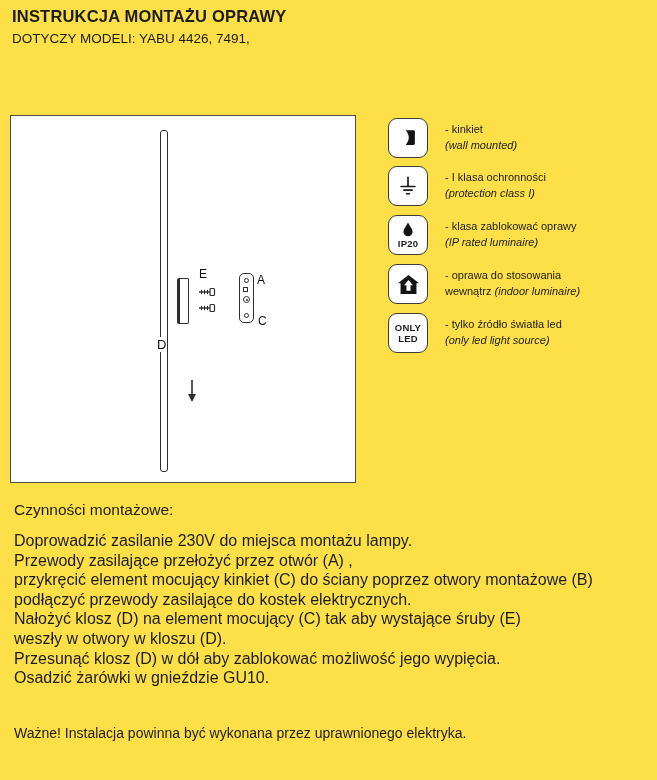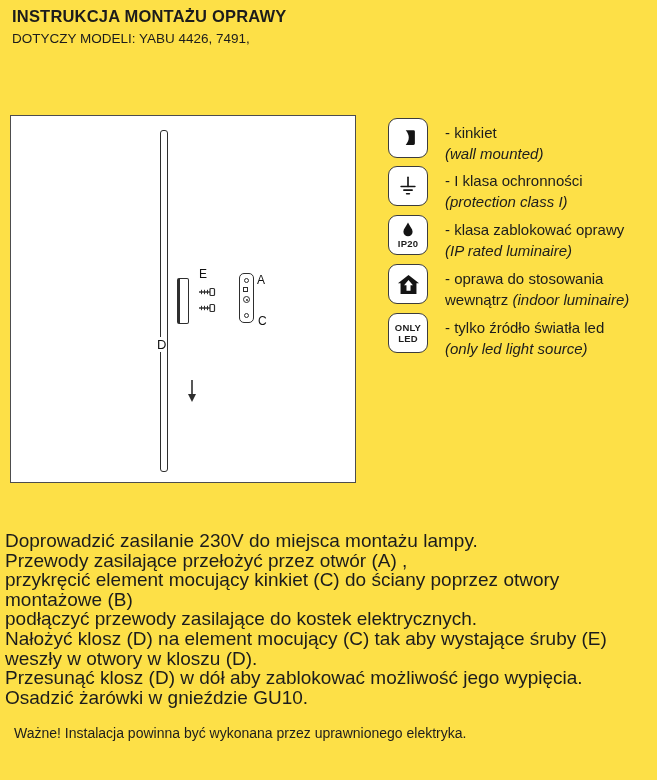--- a/index.html
+++ b/index.html
@@ -26,28 +26,28 @@
   .plate .screw-head { position:absolute; left:3px; top:22px; width:7px; height:7px; border:1px solid #2e2e2e; border-radius:50%; }
   .plate .screw-head::after { content:""; position:absolute; left:2px; top:2px; width:2px; height:2px; background:#2e2e2e; border-radius:50%; }
   .plate .hole-bottom { position:absolute; left:4px; top:39px; width:5px; height:5px; border:1px solid #2e2e2e; border-radius:50%; }
   .screw-svg { position:absolute; }
   .arrow-svg { position:absolute; left:175px; top:263px; }
 
   
   .legend-row { position:absolute; left:388px; display:flex; }
   .icon-box { width:40px; height:40px; border:1.6px solid #3c3c3c; border-radius:9px;
               display:flex; flex-direction:column; align-items:center; justify-content:center; flex:0 0 40px; background:#fff; }
-  .legend-text { width:200px; margin-left:17px; font-size:15px; line-height:1.42; padding-top:4px; color:#1c1c1c; }
+  .legend-text { width:200px; margin-left:17px; font-size:11px; line-height:1.42; padding-top:4px; color:#1c1c1c; }
   .legend-text em { }
   .ip-label { font-size:9.5px; font-weight:bold; margin-top:1px; letter-spacing:.2px; }
   .led-line { font-size:9.5px; font-weight:bold; line-height:1.2; letter-spacing:.2px; }
 
   
   .instr-heading { position:absolute; left:14px; top:501px; font-size:15.5px; }
-  .instructions { position:absolute; left:5px; top:531px; width:636px; font-size:19px; line-height:19.6px; }
+  .instructions { position:absolute; left:14px; top:531px; width:636px; font-size:16px; line-height:19.6px; }
   .warning { position:absolute; left:14px; top:725px; font-size:14px; }
 </style>
 </head>
 <body>
 
 <div class="page">
 
   <div class="doc-title">INSTRUKCJA MONTAŻU OPRAWY</div>
   <div class="doc-subtitle">DOTYCZY MODELI: YABU 4426, 7491,</div>
 
@@ -145,20 +145,21 @@
     <div class="icon-box">
       <div class="led-line">ONLY</div>
       <div class="led-line">LED</div>
     </div>
     <div class="legend-text">
       <span>- tylko źródło światła led</span><br>
       <span></span><em>(only led light source)</em>
     </div>
   </div>
 
+  <div class="instr-heading">Czynności montażowe:</div>
   <div class="instructions">
     <div>Doprowadzić zasilanie 230V do miejsca montażu lampy.</div>
     <div>Przewody zasilające przełożyć przez otwór (A) ,</div>
     <div>przykręcić element mocujący kinkiet (C) do ściany poprzez otwory montażowe (B)</div>
     <div>podłączyć przewody zasilające do kostek elektrycznych.</div>
     <div>Nałożyć klosz (D) na element mocujący (C) tak aby wystające śruby (E)</div>
     <div>weszły w otwory w kloszu (D).</div>
     <div>Przesunąć klosz (D) w dół aby zablokować możliwość jego wypięcia.</div>
     <div>Osadzić żarówki w gnieździe GU10.</div>
   </div>

